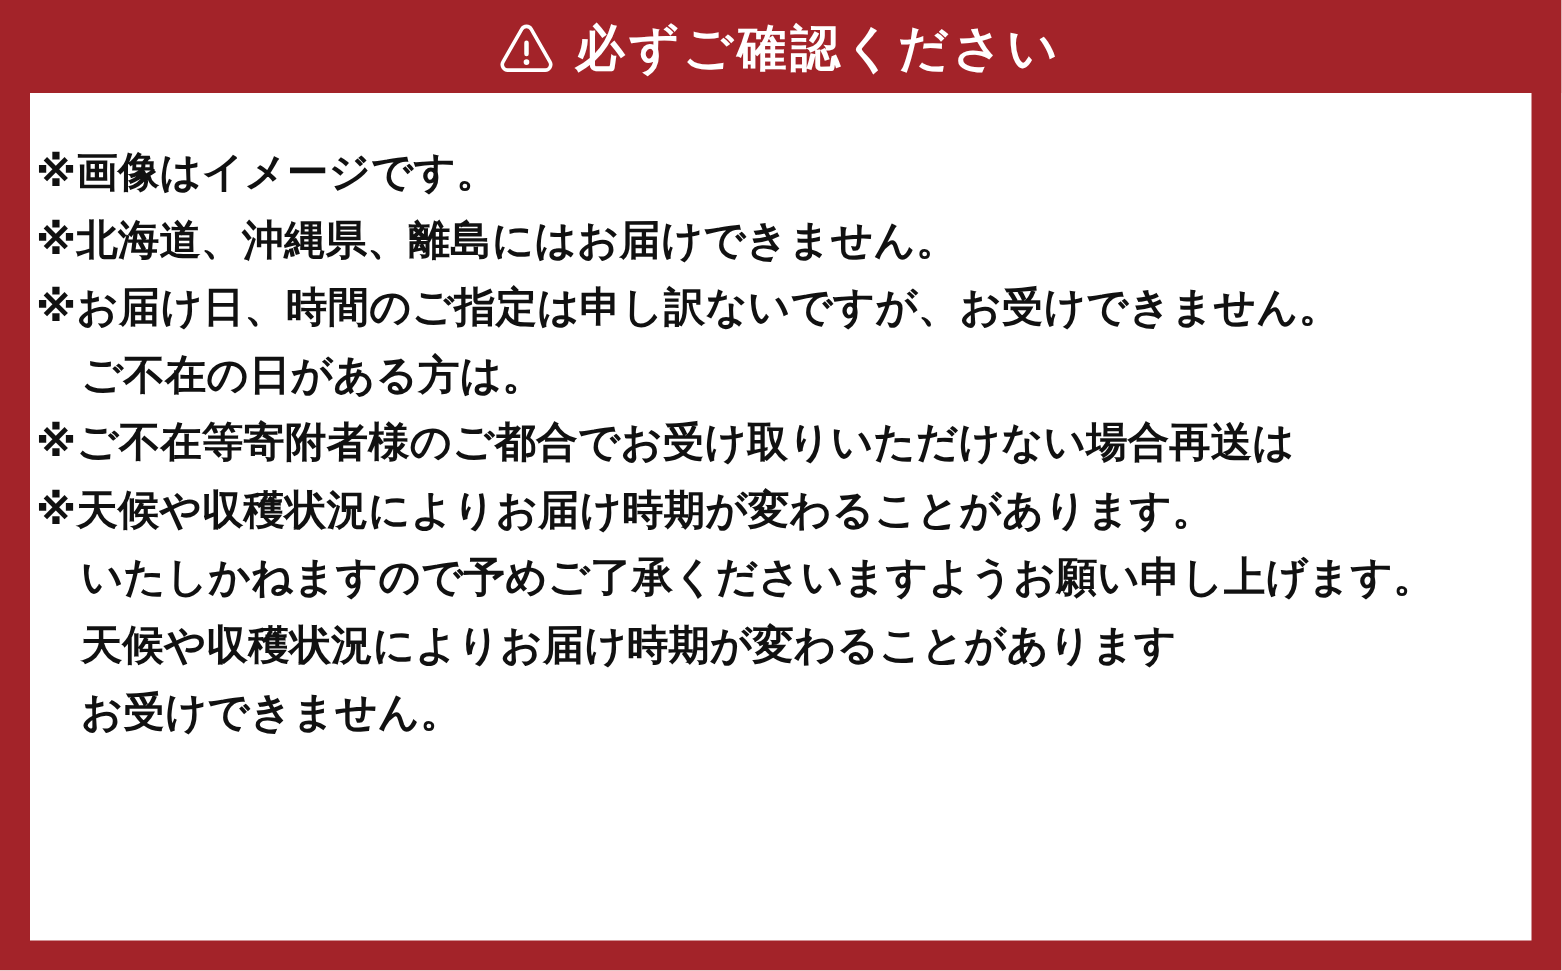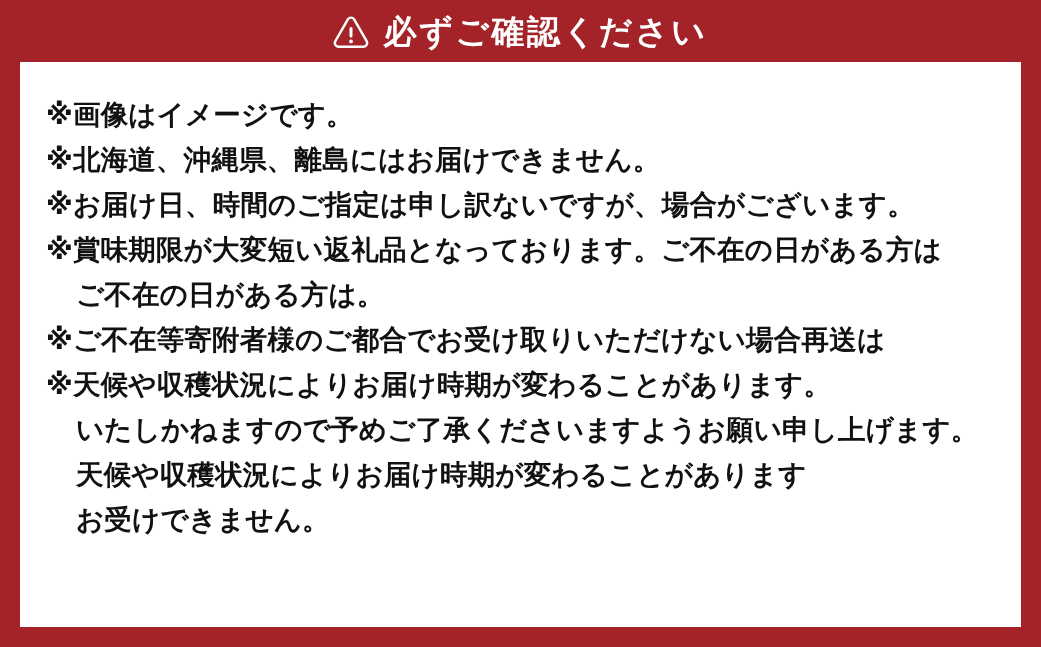--- a/index.html
+++ b/index.html
@@ -57,21 +57,21 @@
 
   
   .notice-body {
     position: absolute;
     left: 20px;
     top: 62px;
     width: 1001px;
     height: 565px;
     background: #ffffff;
     box-sizing: border-box;
-    padding: 30px 22px 0 26px;
+    padding: 30px 22px 0 4px;
     overflow: hidden;
   }
 
   .notice-list {
     list-style: none;
     margin: 0;
     padding: 0;
   }
 
   .notice-line {
@@ -101,22 +101,21 @@
       <rect x="16.5" y="12" width="3" height="10.5" rx="1.5" fill="#ffffff"></rect>
       <circle cx="18" cy="26.4" r="1.9" fill="#ffffff"></circle>
     </svg>
     <h1 class="notice-title">必ずご確認ください</h1>
   </div>
 
   <div class="notice-body">
     <ul class="notice-list">
       <li class="notice-line">※画像はイメージです。</li>
       <li class="notice-line">※北海道、沖縄県、離島にはお届けできません。</li>
-      <li class="notice-line">※お届け日、時間のご指定は申し訳ないですが、場合がございます。</li>
-      <li class="notice-line">※賞味期限が大変短い返礼品となっております。ご不在の日がある方は</li>
+      <li class="notice-line">※お届け日、時間のご指定は申し訳ないですが、お受けできません。</li>
       <li class="notice-line cont">ご不在の日がある方は。</li>
       <li class="notice-line">※ご不在等寄附者様のご都合でお受け取りいただけない場合再送は</li>
       <li class="notice-line">※天候や収穫状況によりお届け時期が変わることがあります。</li>
       <li class="notice-line cont">いたしかねますので予めご了承くださいますようお願い申し上げます。</li>
       <li class="notice-line cont">天候や収穫状況によりお届け時期が変わることがあります</li>
       <li class="notice-line cont">お受けできません。</li>
     </ul>
   </div>
 
 </div>

